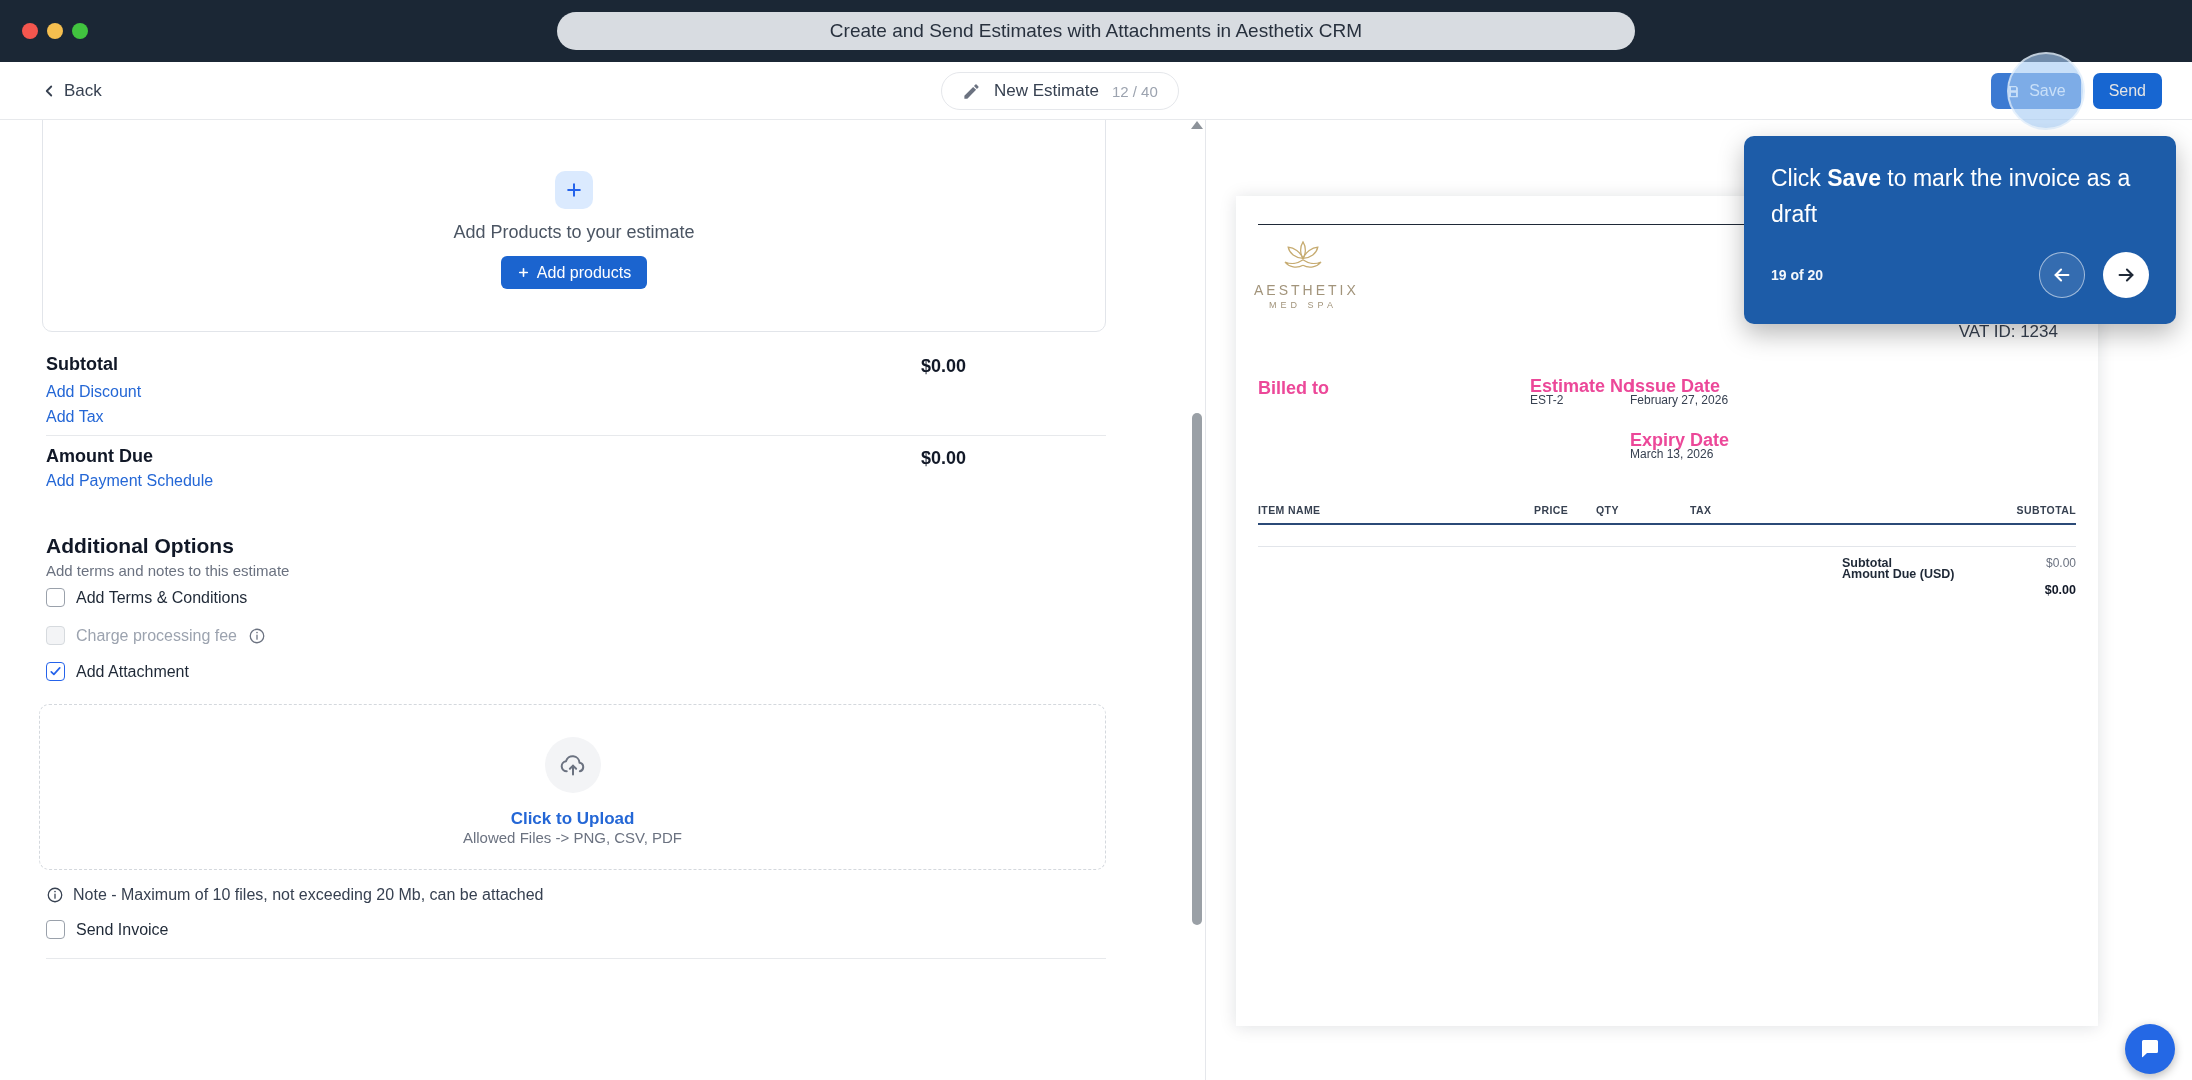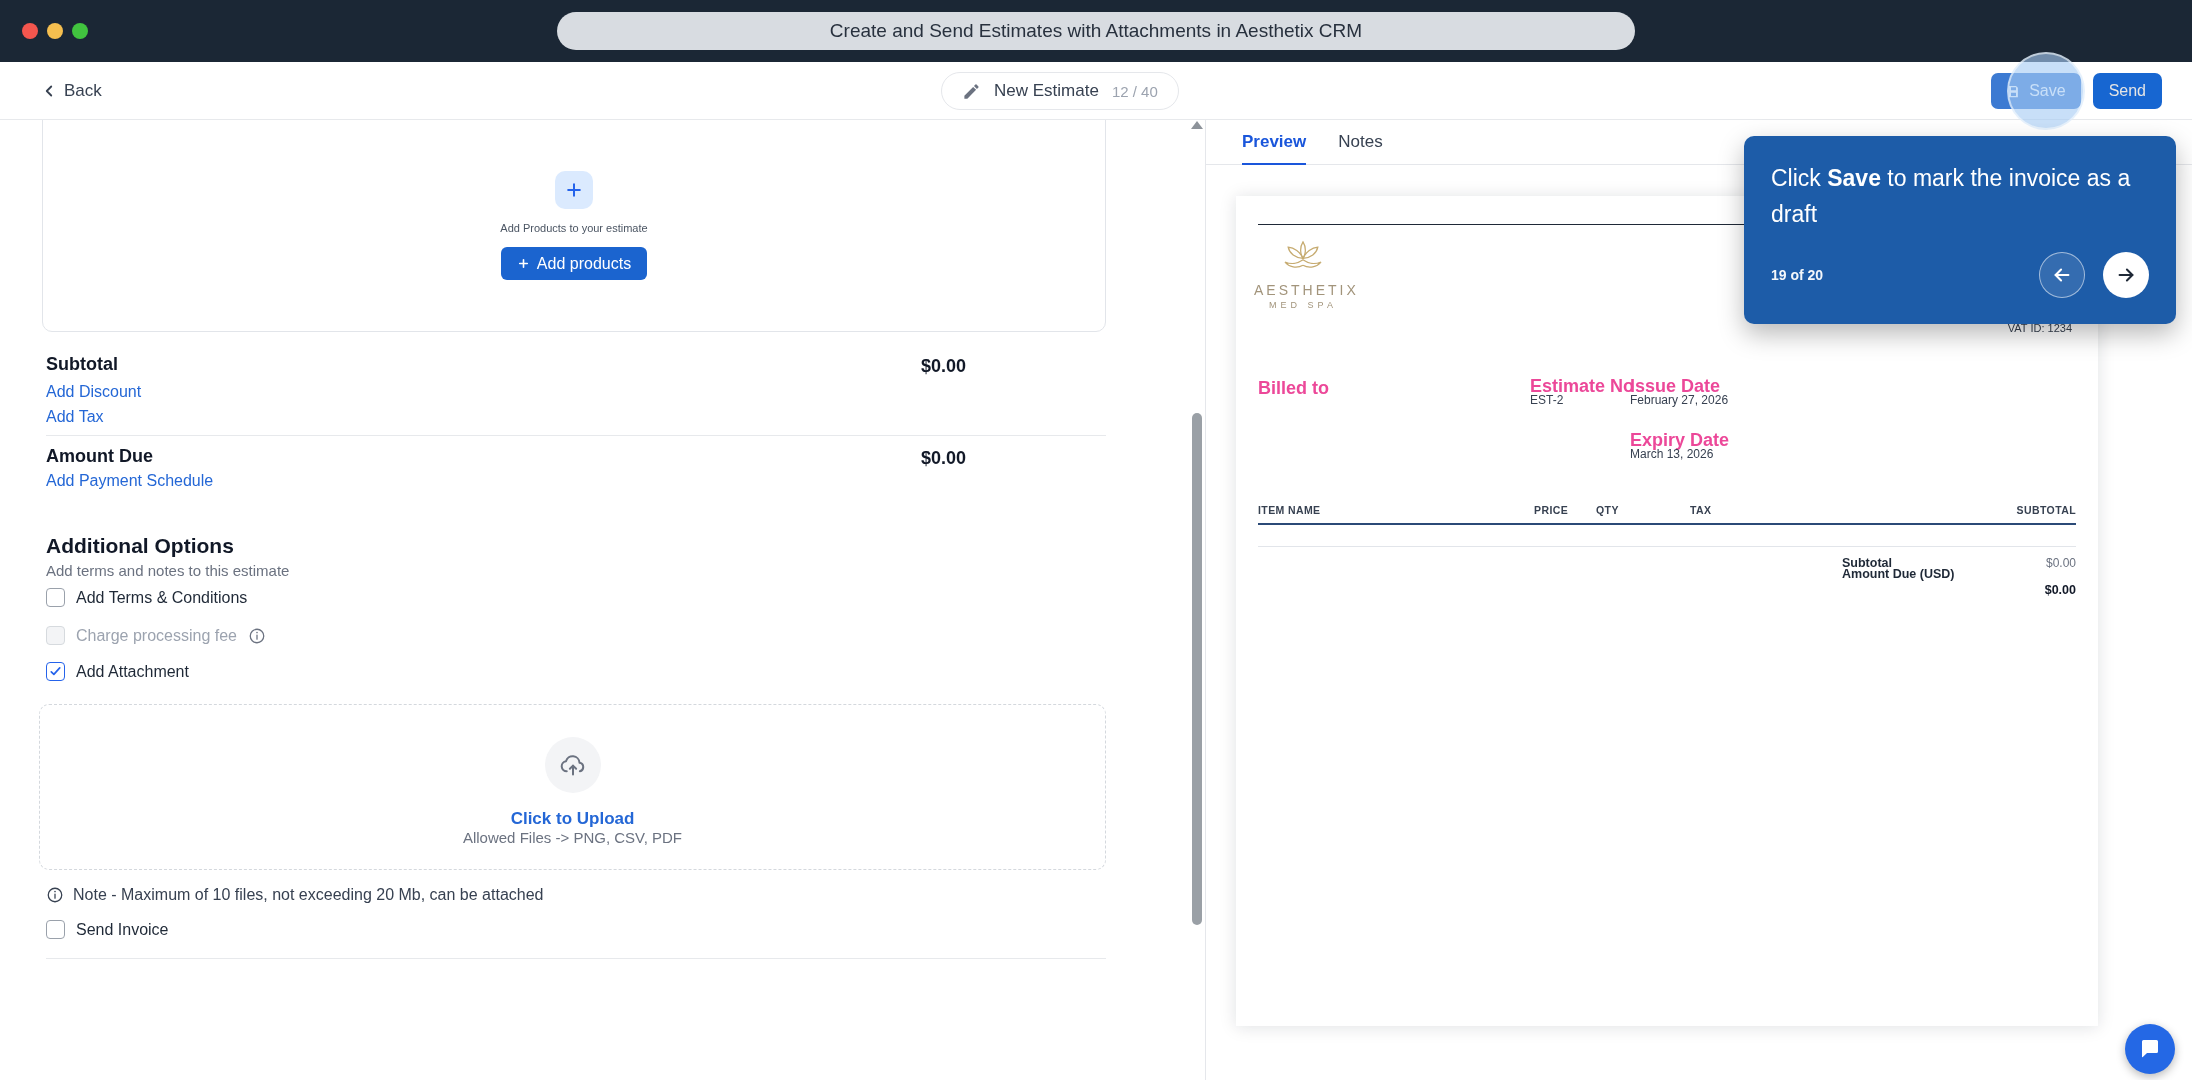--- a/index.html
+++ b/index.html
@@ -30,21 +30,21 @@
 
   
   .spotlight { position:absolute; left:2007px; top:52px; width:78px; height:78px; border-radius:50%;
     background:rgba(166,204,243,0.62); border:2px solid rgba(255,255,255,0.55); z-index:20; pointer-events:none; }
 
   
   .left-panel { position:absolute; top:120px; left:0; width:1205px; height:960px; background:#fff; overflow:hidden; }
   .products-box { position:absolute; left:42px; top:-20px; width:1064px; height:232px; border:1px solid #e2e5ea; border-radius:10px; }
   .products-inner { position:absolute; left:0; right:0; top:70px; display:flex; flex-direction:column; align-items:center; gap:13px; }
   .plus-tile { width:38px; height:38px; border-radius:10px; background:#dbeafe; display:flex; align-items:center; justify-content:center; cursor:pointer; }
-  .products-empty { font-size:11px; color:#4b5563; }
+  .products-empty { font-size:18px; color:#4b5563; }
   .add-products-btn { height:33px; padding:0 16px; background:#1b64cf; color:#fff; border-radius:6px; font-size:16px; display:flex; align-items:center; gap:7px; cursor:pointer; }
   .row { position:absolute; left:46px; display:flex; align-items:center; }
   .money-label { font-size:18px; font-weight:bold; color:#111827; }
   .money-value { position:absolute; left:921px; font-size:18px; font-weight:bold; color:#111827; }
   .link { color:#2467d6; font-size:16px; cursor:pointer; }
   .hr { position:absolute; left:46px; width:1060px; border-top:1px solid #e7e9ec; }
   .section-title { font-size:21px; font-weight:bold; color:#111827; }
   .section-sub { font-size:15px; color:#6b7280; }
   .cb-row { gap:11px; cursor:pointer; }
   .cb { width:19px; height:19px; border:1.5px solid #9aa1ab; border-radius:4px; background:#fff; flex:0 0 auto;
@@ -70,21 +70,21 @@
   .tabs { position:absolute; top:0; left:0; right:0; height:45px; border-bottom:1px solid #e5e7eb; display:flex; padding-left:36px; gap:32px; }
   .tab { font-size:17px; display:flex; align-items:center; height:45px; border-bottom:2px solid transparent; color:#374151; cursor:pointer; }
   .tab.active { color:#1a56db; border-bottom-color:#1a56db; font-weight:bold; }
 
   .invoice-card { position:absolute; left:30px; top:76px; width:862px; height:830px; background:#fff;
     box-shadow:0 1px 16px rgba(15,23,42,0.13); }
   .inv-topline { position:absolute; left:22px; right:22px; top:28px; border-top:1.5px solid #1f2937; }
   .logo { position:absolute; left:18px; top:44px; width:98px; text-align:center; }
   .logo-line1 { font-size:14px; letter-spacing:3px; color:#a2947b; margin-top:2px; }
   .logo-line2 { font-size:9px; letter-spacing:4px; color:#a2947b; margin-top:2px; }
-  .vat { position:absolute; right:26px; top:126px; font-size:11px; color:#374151; }
+  .vat { position:absolute; right:40px; top:126px; font-size:17px; color:#374151; }
   .inv-bold { font-weight:bold; color:#111827; }
   .inv-label { position:absolute; font-size:18px; font-weight:bold; color:#ec4899; }
   .inv-value { position:absolute; font-size:12px; color:#374151; }
   .col-head { position:absolute; top:308px; font-size:10.5px; font-weight:bold; letter-spacing:0.4px; color:#374151; }
   .head-rule { position:absolute; left:22px; right:22px; top:327px; border-top:2px solid #2b4a77; }
   .row-rule { position:absolute; left:22px; right:22px; top:350px; border-top:1px solid #e2e5ea; }
   .tot-label { position:absolute; left:606px; font-size:12.5px; color:#1f2937; }
   .tot-value { position:absolute; right:22px; font-size:12px; text-align:right; }
 
   
@@ -258,24 +258,20 @@
     <span class="cb-label">Send Invoice</span>
   </div>
 
   <div class="hr" style="top:838px;"></div>
 </div>
 
 <div class="scroll-up"></div>
 <div class="scroll-thumb"></div>
 
 <div class="right-panel">
-  <div class="tabs">
-    <div class="tab active">Preview</div>
-    <div class="tab">Notes</div>
-  </div>
 
   <div class="invoice-card">
     <div class="inv-topline"></div>
 
     <div class="logo">
       <span style="display:inline-flex;">
         <svg width="48" height="36" viewBox="0 0 48 40">
           <g fill="none" stroke="#c6ab70" stroke-width="1.4">
             <path d="M24 2c-3.5 5.5-3.5 13 0 18.5C27.5 15 27.5 7.5 24 2z"></path>
             <path d="M24 20.5C21 13 14 8.5 7.5 8 9 15 15.5 20 24 20.5z"></path>

